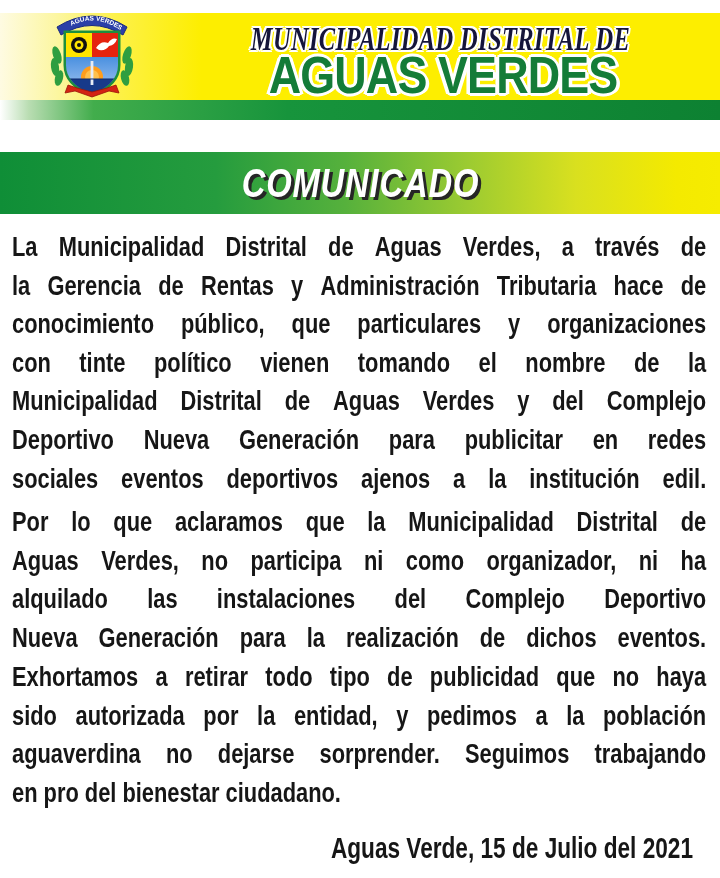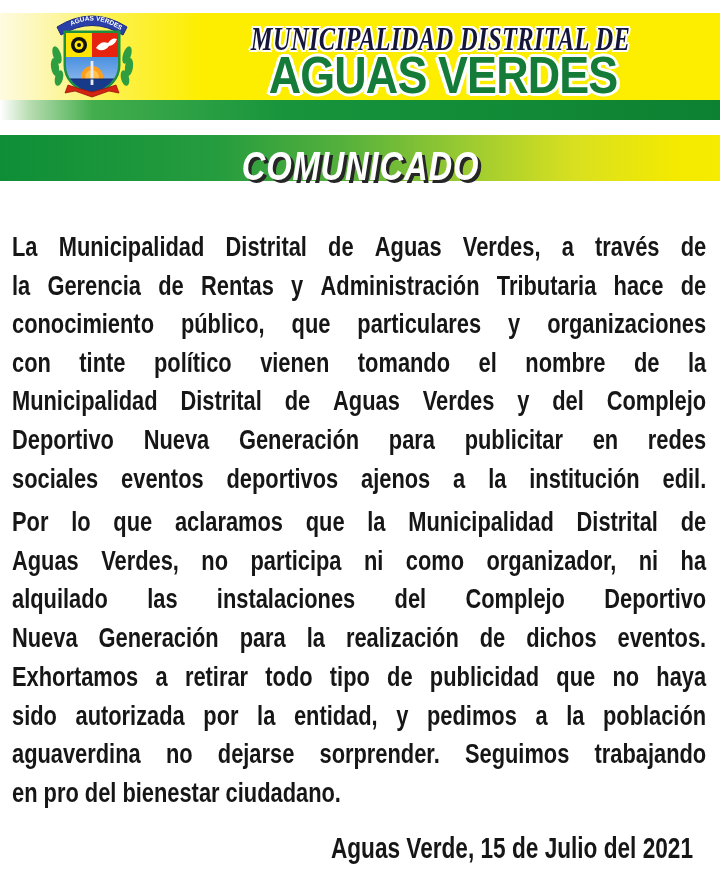--- a/index.html
+++ b/index.html
@@ -29,21 +29,21 @@
   .hdr-line2 .t{
     display:inline-block;transform:scaleX(0.88);white-space:nowrap;
     font-weight:700;font-size:51px;letter-spacing:-1px;color:#147c38;
     text-shadow:3px 0 #fff,-3px 0 #fff,0 3px #fff,0 -3px #fff,
       2px 2px #fff,-2px 2px #fff,2px -2px #fff,-2px -2px #fff,
       4px 1px #fff,-4px 1px #fff;
   }
   .logo{position:absolute;left:44px;top:3px;width:96px;height:100px;}
   
   .comunicado-bar{
-    position:absolute;left:0;top:135px;width:720px;height:46px;
+    position:absolute;left:0;top:152px;width:720px;height:62px;
     background:linear-gradient(to right,#0f8e37 0%,#259c3e 30%,#56b13c 48%,#9ccb31 65%,#d9e01f 80%,#f4ea00 94%,#f6ec00 100%);
     text-align:center;line-height:62px;
   }
   .comunicado-bar .t{
     display:inline-block;vertical-align:middle;line-height:normal;
     transform:scaleX(0.8);white-space:nowrap;
     font-size:41px;font-weight:700;font-style:italic;letter-spacing:1px;
     color:#ffffff;text-shadow:4px 3px 0 #262626;
   }
   

